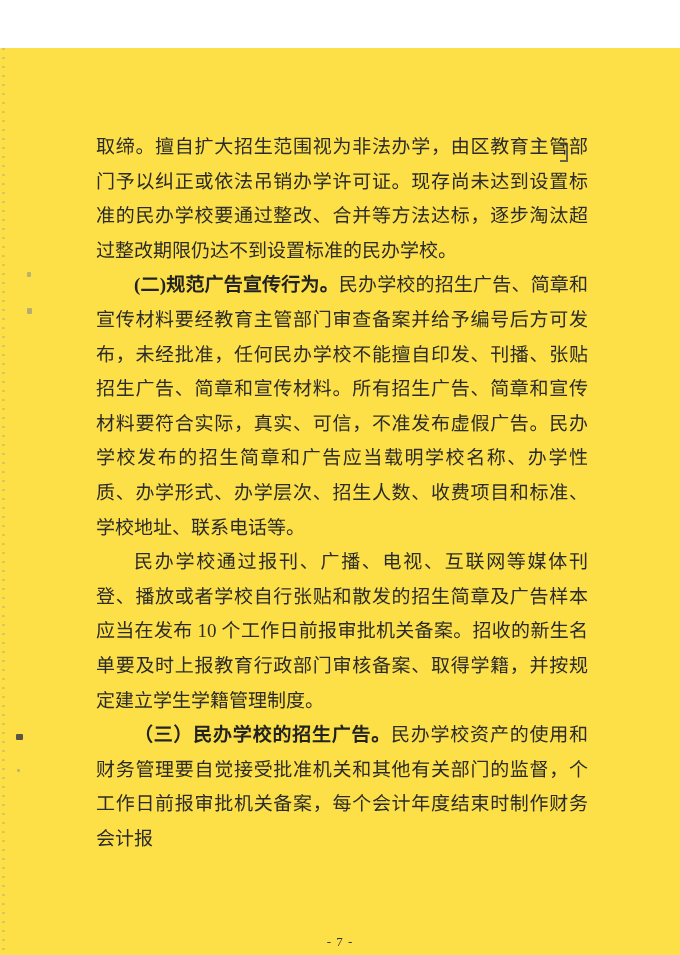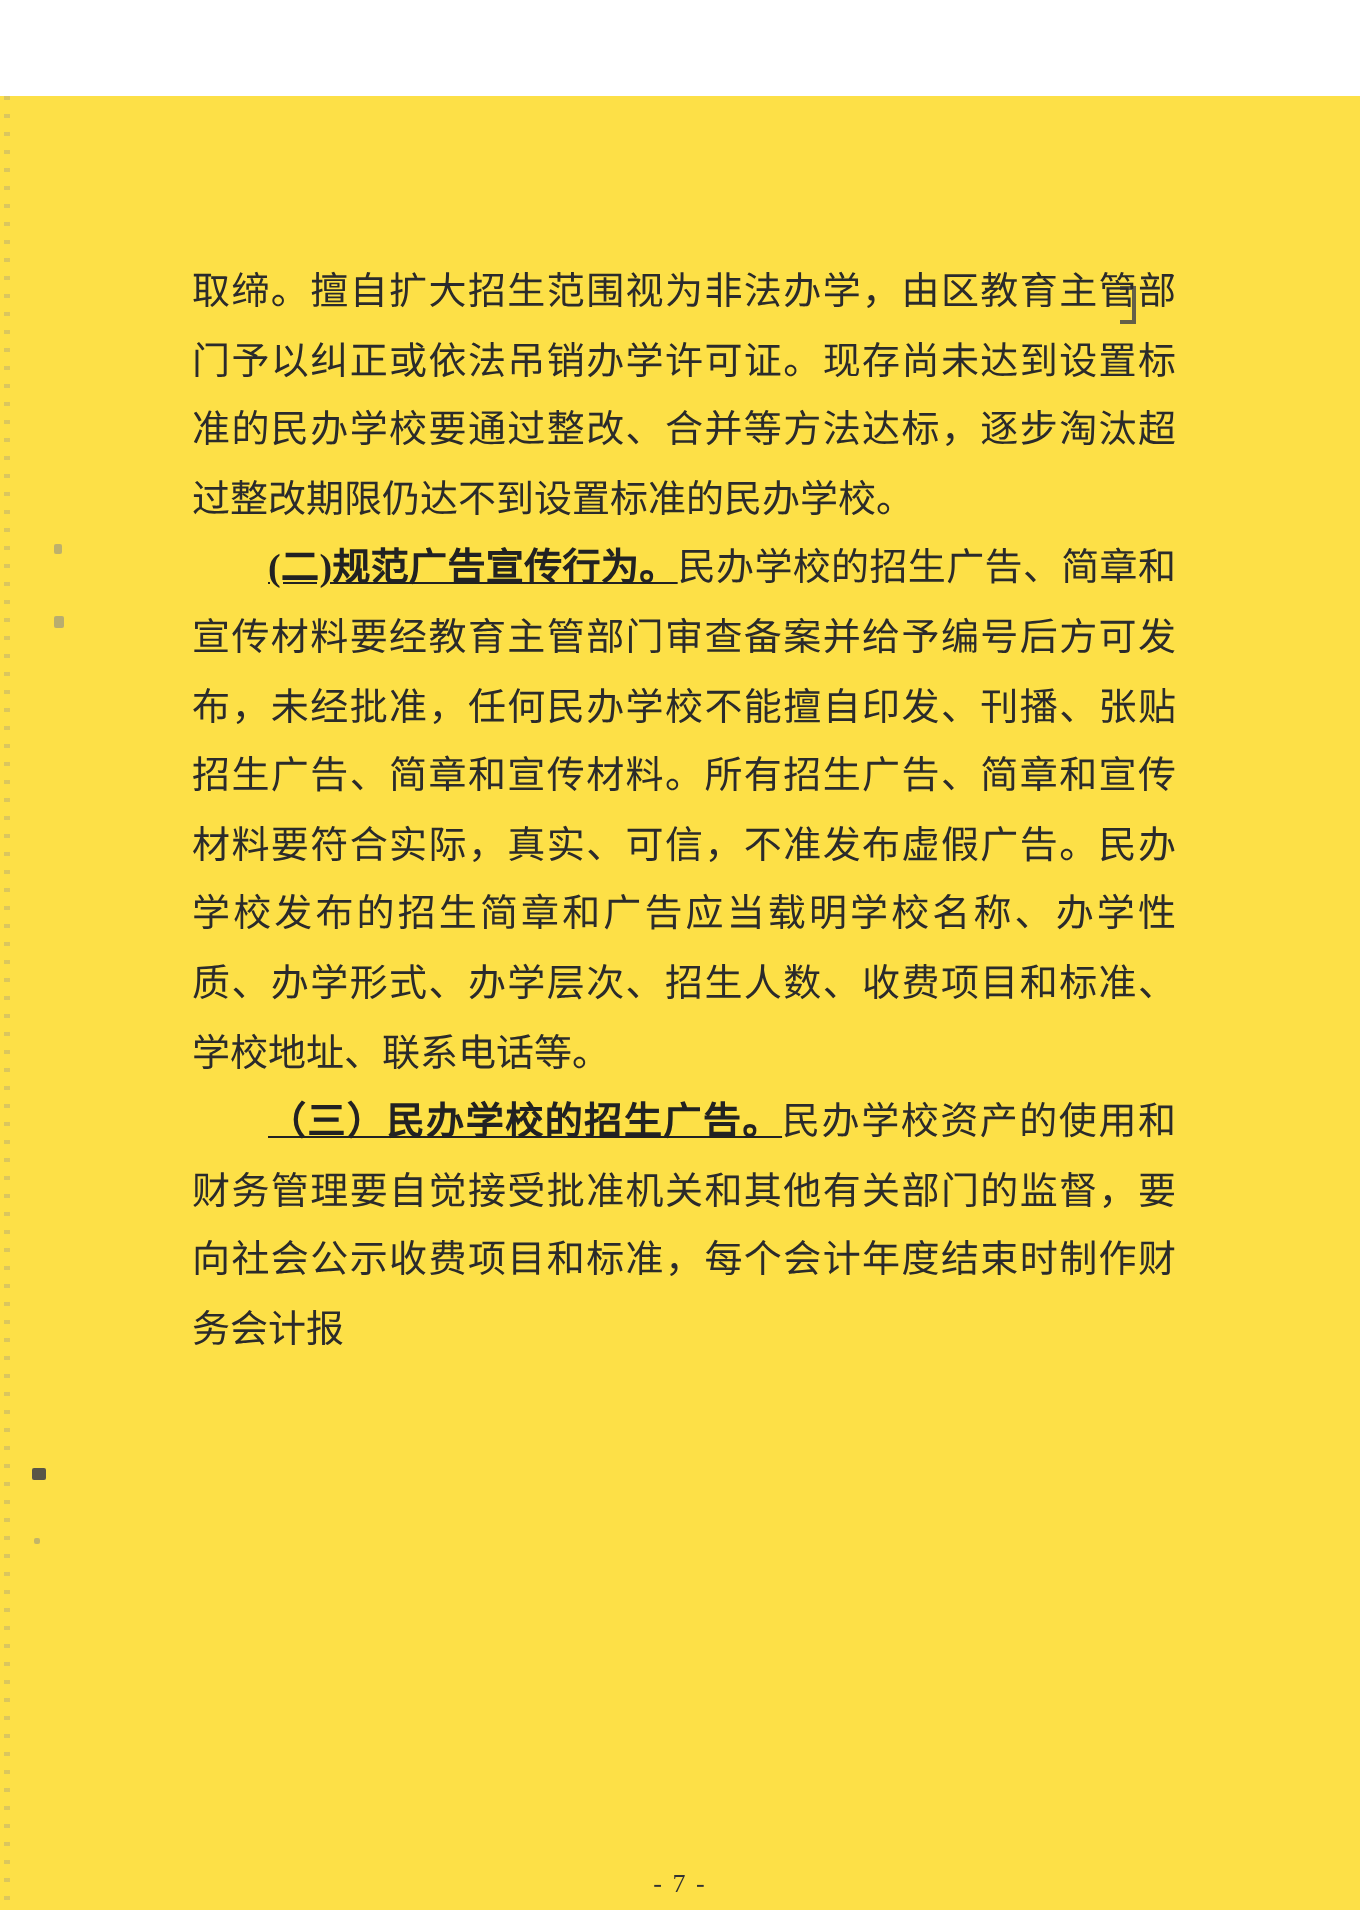--- a/index.html
+++ b/index.html
@@ -45,21 +45,20 @@
   .text-block p {
     margin: 0;
     padding: 0;
   }
   .text-block p.indent {
     text-indent: 2em;
   }
   .seg-bold {
     font-weight: bold;
     color: #222222;
-    text-decoration: underline;
   }
   .page-number {
     position: absolute;
     left: 0;
     top: 886px;
     width: 100%;
     text-align: center;
     font-size: 13px;
     letter-spacing: 1px;
     color: #333333;
@@ -97,18 +96,19 @@
   <div class="speck s1"></div>
   <div class="speck s2"></div>
   <div class="speck s3"></div>
   <div class="speck s4"></div>
   <div class="speck s5"></div>
   <div class="bracket-artifact"></div>
 
   <div class="text-block" id="doc-body">
       <p class=""><span class="seg">取缔。擅自扩大招生范围视为非法办学，由区教育主管部门予以纠正或依法吊销办学许可证。现存尚未达到设置标准的民办学校要通过整改、合并等方法达标，逐步淘汰超过整改期限仍达不到设置标准的民办学校。</span></p>
       <p class="indent"><span class="seg-bold">(二)规范广告宣传行为。</span><span class="seg">民办学校的招生广告、简章和宣传材料要经教育主管部门审查备案并给予编号后方可发布，未经批准，任何民办学校不能擅自印发、刊播、张贴招生广告、简章和宣传材料。所有招生广告、简章和宣传材料要符合实际，真实、可信，不准发布虚假广告。民办学校发布的招生简章和广告应当载明学校名称、办学性质、办学形式、办学层次、招生人数、收费项目和标准、学校地址、联系电话等。</span></p>
-      <p class="indent"><span class="seg-bold">（三）民办学校的招生广告。</span><span class="seg">民办学校资产的使用和财务管理要自觉接受批准机关和其他有关部门的监督，要向社会公示收费项目和标准，每个会计年度结束时制作财务会计报</span></p>
+      <p class="indent"><span class="seg">民办学校通过报刊、广播、电视、互联网等媒体刊登、播放或者学校自行张贴和散发的招生简章及广告样本应当在发布 10 个工作日前报审批机关备案。招收的新生名单要及时上报教育行政部门审核备案、取得学籍，并按规定建立学生学籍管理制度。</span></p>
+      <p class="indent"><span class="seg-bold">（三）民办学校的招生广告。</span><span class="seg">民办学校资产的使用和财务管理要自觉接受批准机关和其他有关部门的监督，个工作日前报审批机关备案，每个会计年度结束时制作财务会计报</span></p>
     </div>
 
   <div class="page-number">- 7 -</div>
 
 </div>
 
 </body></html>

